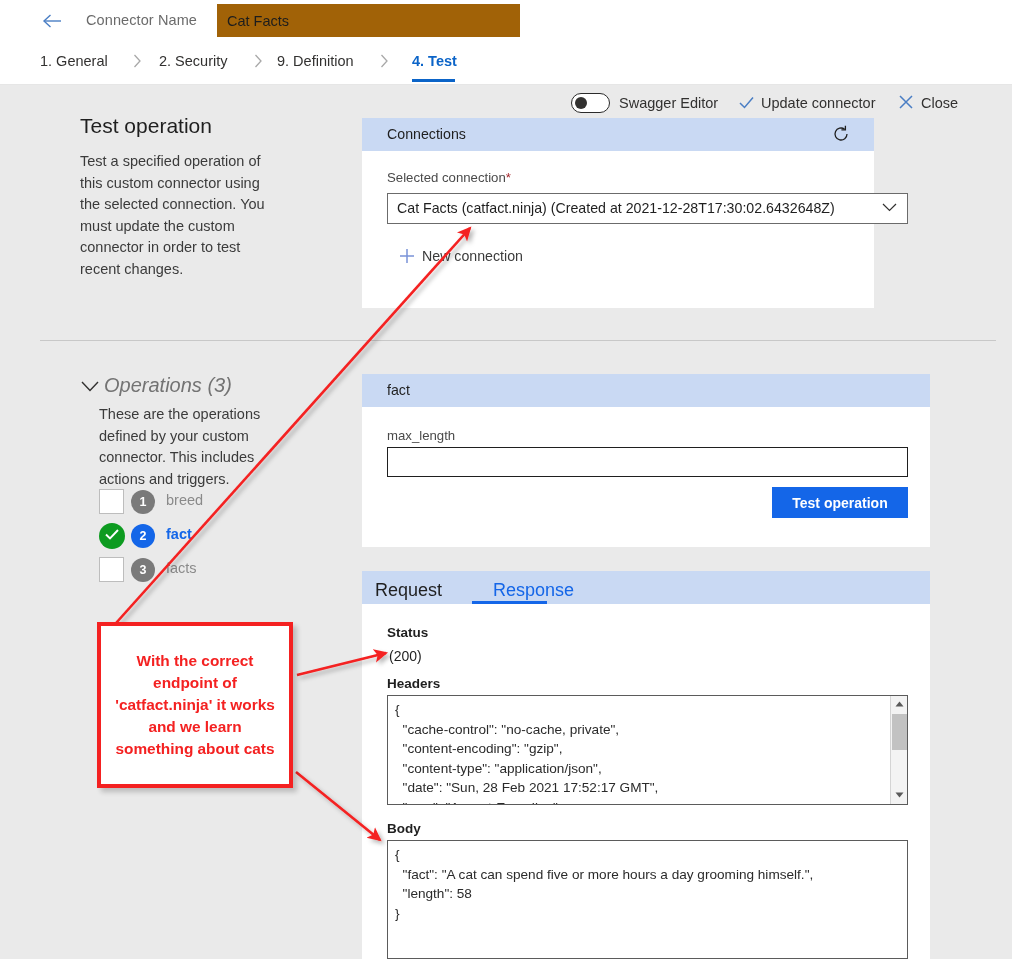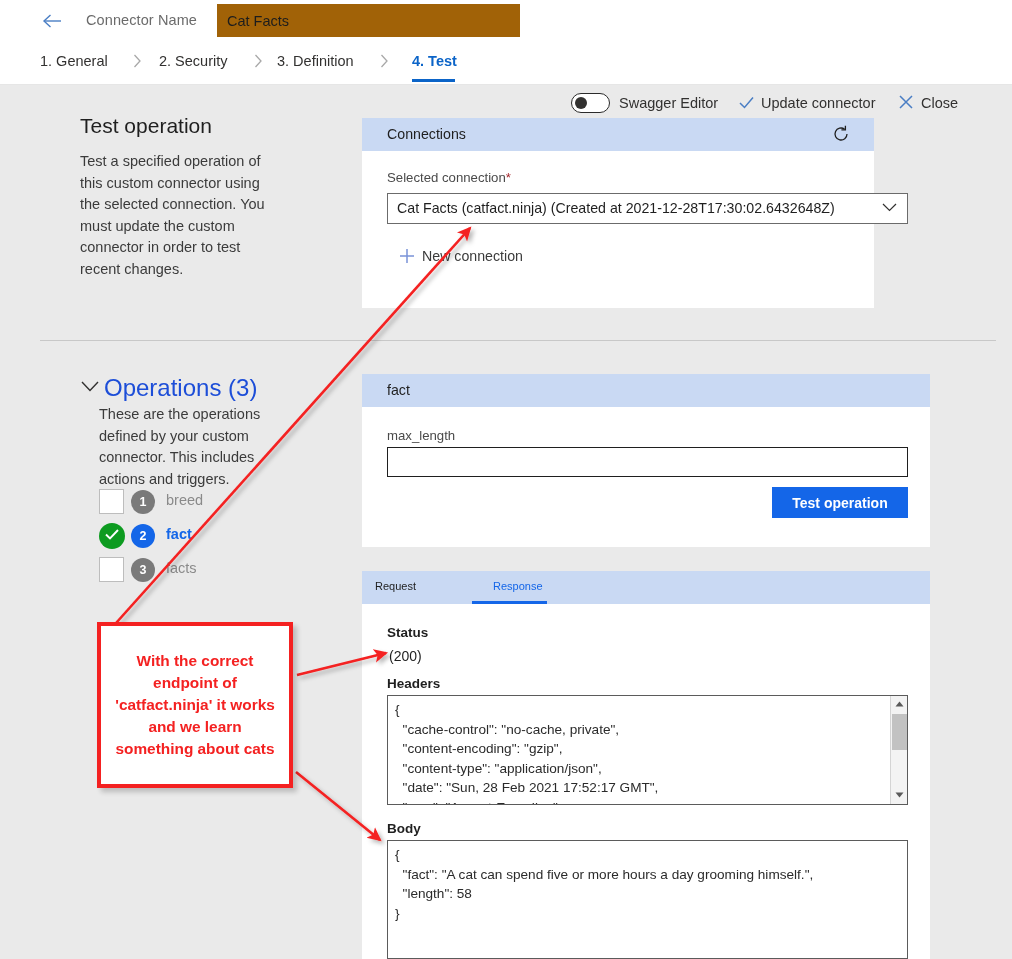--- a/index.html
+++ b/index.html
@@ -118,21 +118,21 @@
   }
   .hdivider {
     position: absolute; left: 40px; top: 340px;
     width: 956px; height: 1px; background: #c8c8c8;
   }
   .ops-chevron {
     position: absolute; left: 81px; top: 381px;
     color: #323130;
   }
   .ops-chevron svg { display:block; }
-  .ops-title-text { position: absolute; left: 104px; top: 374px; font-size: 24px; color:#1d4ed8; white-space: nowrap; }
+  .ops-title-text { position: absolute; left: 104px; top: 374px; font-size: 20px; color:#737373; white-space: nowrap; font-style: italic; }
   .ops-desc {
     position: absolute; left: 99px; top: 404px;
     width: 188px;
     font-size: 14.5px; color: #3b3b3b;
     line-height: 21.5px;
   }
   .op-row { position: absolute; left: 99px; height: 28px; }
   .op-check {
     position: absolute; left: 0; top: 0;
     width: 25px; height: 25px;
@@ -223,21 +223,21 @@
     color: #ffffff;
     font-size: 14px; font-weight: 700;
     border: none;
     font-family: "Liberation Sans", sans-serif;
     cursor: pointer;
   }
 
   
   .tab {
     position: absolute; top: 9px;
-    font-size: 11px; color: #1f1f1f;
+    font-size: 18px; color: #1f1f1f;
     white-space: nowrap; cursor: pointer; text-align: center;
   }
   .tab.active { color: #1466e8; margin-left: 20px; }
   .tab-underline {
     position: absolute;
     height: 2.5px; background: #1466e8;
   }
   .sec-label {
     position: absolute;
     font-size: 13.5px; font-weight: 700; color: #1f1f1f;
@@ -329,21 +329,21 @@
       <svg width="9" height="14" viewBox="0 0 9 14">
           <path d="M1.5 1 L7 7 L1.5 13" fill="none" stroke="#a8a8a8" stroke-width="1.3"></path>
         </svg>
     </div>
     <div class="step" style="left:159px;">2. Security</div>
     <div class="chev" style="left:254px;">
       <svg width="9" height="14" viewBox="0 0 9 14">
           <path d="M1.5 1 L7 7 L1.5 13" fill="none" stroke="#a8a8a8" stroke-width="1.3"></path>
         </svg>
     </div>
-    <div class="step" style="left:277px;">3. Definition</div>
+    <div class="step" style="left:277px;">9. Definition</div>
     <div class="chev" style="left:380px;">
       <svg width="9" height="14" viewBox="0 0 9 14">
           <path d="M1.5 1 L7 7 L1.5 13" fill="none" stroke="#a8a8a8" stroke-width="1.3"></path>
         </svg>
     </div>
     <div class="step active" style="left:412px;">4. Test</div>
     <div class="step-underline" style="left:412px; top:38px; width:43px;"></div>
 
     <div class="toggle-wrap">
       <div class="toggle-knob"></div>

